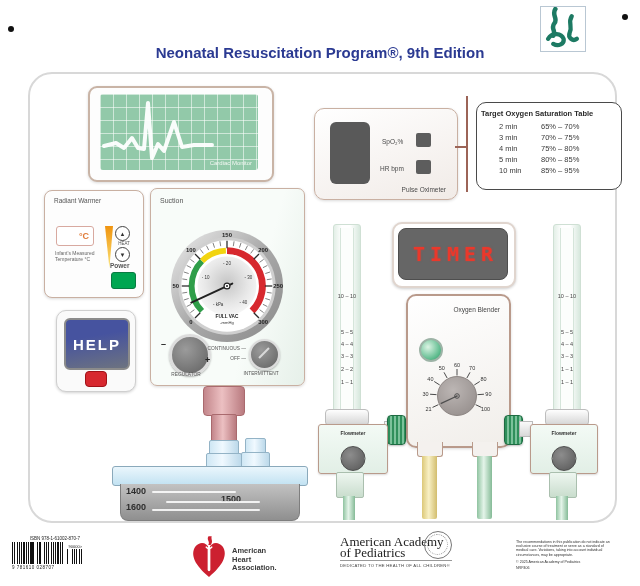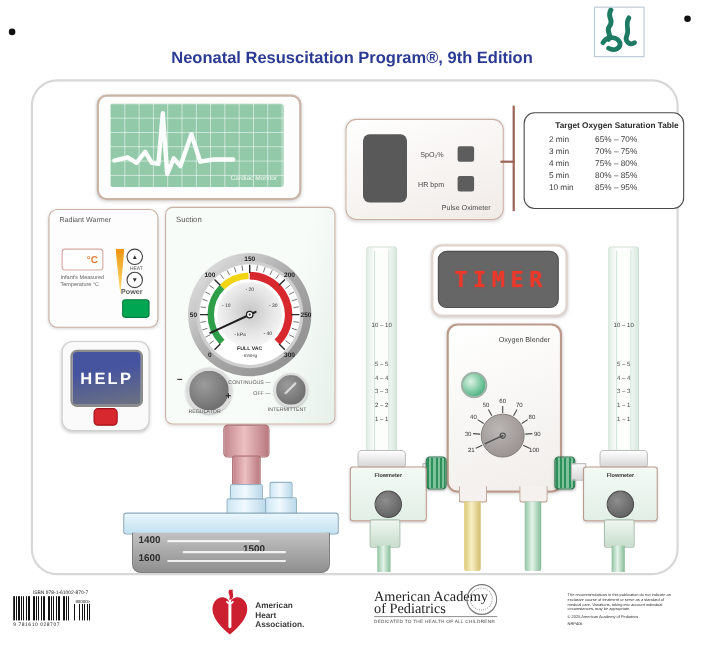--- a/index.html
+++ b/index.html
@@ -23,21 +23,21 @@
   
   .oximeter{left:314px;top:108px;width:142px;height:90px;background:linear-gradient(160deg,#ffffff,#f2ecе8 90%);background:linear-gradient(160deg,#ffffff,#f1ebe7);border:1.5px solid #c9b0a2;border-radius:10px;box-shadow:0 1px 3px rgba(0,0,0,.15);}
   .ox-screen{left:330px;top:122px;width:40px;height:62px;background:#595959;border-radius:6px;}
   .ox-lab{font-size:6.5px;color:#4a4a4a;}
   .ox-sq{width:15px;height:14px;background:#5d5d5d;border-radius:2px;}
   .ox-name{right:10px;bottom:7px;font-size:6.5px;color:#4a4a4a;}
   .wire-h{left:455px;top:146px;width:13px;height:2px;background:#9c6457;}
   .wire-v{left:466px;top:96px;width:2px;height:96px;background:#9c6457;}
   
   .sat-table{left:476px;top:102px;width:144px;height:86px;background:#fff;border:1.5px solid #4a4a4a;border-radius:10px;}
-  .sat-title{margin:6px 4px 3px;text-align:right;font-size:7.5px;font-weight:bold;color:#2b2b2b;}
+  .sat-title{margin:6px 4px 3px;text-align:left;font-size:7.5px;font-weight:bold;color:#2b2b2b;}
   .sat-row{display:flex;margin:0 0 0 22px;font-size:7.5px;color:#3a3a3a;line-height:11px;}
   .sat-time{width:42px;}
   
   .warmer{left:44px;top:190px;width:98px;height:106px;background:#fdfdfd;border:1.5px solid #c9b0a2;border-radius:8px;box-shadow:0 1px 3px rgba(0,0,0,.15);}
   .warmer-title{left:54px;top:197px;font-size:6.5px;color:#555;}
   .temp-display{left:56px;top:226px;width:38px;height:20px;background:#fff;border:1.5px solid #d8a9a0;border-radius:3px;
      display:flex;align-items:center;justify-content:flex-end;padding-right:4px;box-sizing:border-box;
      font-size:9px;font-weight:bold;color:#e07b39;}
   .temp-caption{left:55px;top:250px;width:48px;font-size:5px;line-height:6px;color:#666;}
   .heat-bar{left:105px;top:226px;width:8px;height:42px;background:linear-gradient(#f0940f,#fbe377);

